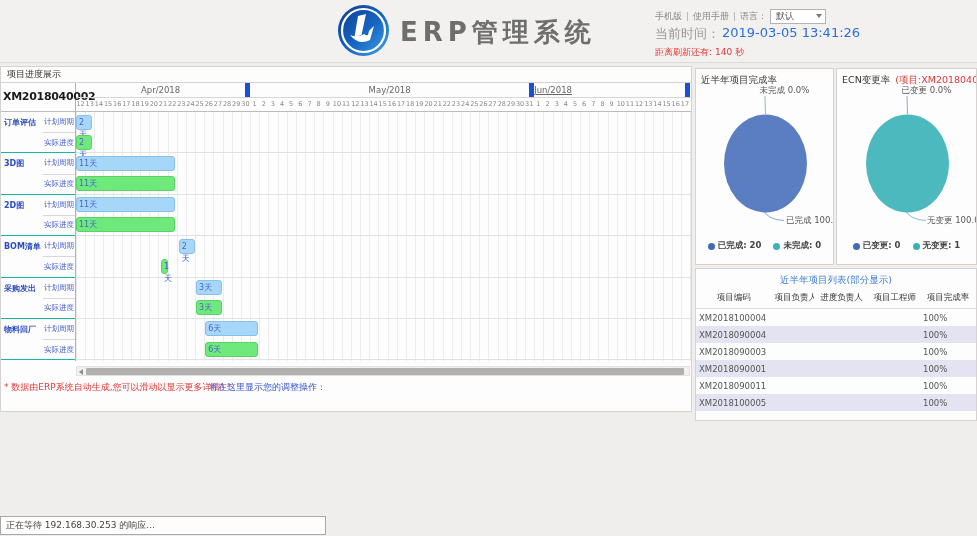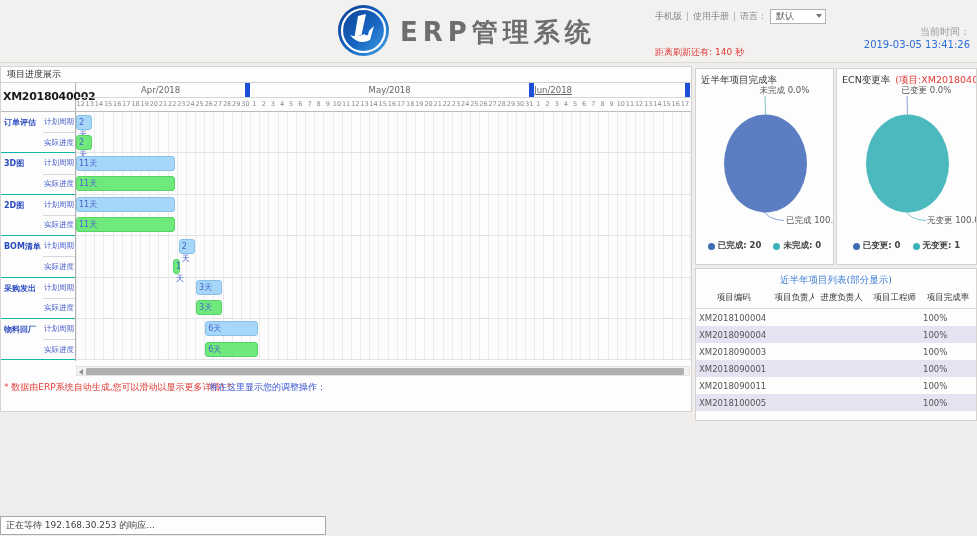--- a/index.html
+++ b/index.html
@@ -16,21 +16,21 @@
     color:#6e6e6e; letter-spacing:5px; white-space:nowrap; }
   #header-right { position:absolute; left:655px; top:7px; width:315px; }
   .nav-row { height:18px; font-size:9px; color:#8a8a8a; display:flex; align-items:center; }
   .nav-row a { color:#8a8a8a; text-decoration:none; cursor:pointer; }
   .nav-sep { margin:0 4px; color:#aaa; }
   .select-box { display:inline-flex; align-items:center; justify-content:space-between;
     width:56px; height:15px; border:1px solid #b5b3b1; background:#fff; margin-left:3px;
     padding:0 3px 0 5px; font-size:9px; color:#555; cursor:pointer; }
   .chevron-down { width:0; height:0; border-left:3.5px solid transparent;
     border-right:3.5px solid transparent; border-top:4px solid #777; }
-  .time-row { height:18px; font-size:10px; color:#999; display:flex; align-items:flex-end;flex-direction:column; }
+  .time-row { height:18px; font-size:13px; color:#999; display:flex; align-items:flex-start; }
   .time-value { color:var(--c-time-blue); margin-left:2px; }
   .refresh-row { height:18px; font-size:9px; color:var(--c-alert-red); display:flex; align-items:center; gap:3px; }
 
   
   .panel { position:absolute; background:#fdfdfd; border:1px solid #d5d2cf; overflow:hidden; }
 
   
   #gantt-panel { left:0; top:66px; width:692px; height:346px; }
   #gantt-title { height:16px; line-height:15px; padding-left:6px; font-size:9px; color:#333;
     border-bottom:1px solid #d4d1ce; }
@@ -287,21 +287,21 @@
             </div>
             <div class="bar-row">
               <div class="bar actual" style="left: 0px; width: 98.806px;">11天</div>
             </div>
           </div>
           <div class="chart-group">
             <div class="bar-row">
               <div class="bar plan" style="left: 102.639px; width: 16.3284px;">2天</div>
             </div>
             <div class="bar-row">
-              <div class="bar actual" style="left: 97px; width: 7.16418px;">1天</div>
+              <div class="bar actual" style="left: 85px; width: 7.16418px;">1天</div>
             </div>
           </div>
           <div class="chart-group">
             <div class="bar-row">
               <div class="bar plan" style="left: 120.051px; width: 25.4925px;">3天</div>
             </div>
             <div class="bar-row">
               <div class="bar actual" style="left: 120.051px; width: 25.4925px;">3天</div>
             </div>
           </div>

